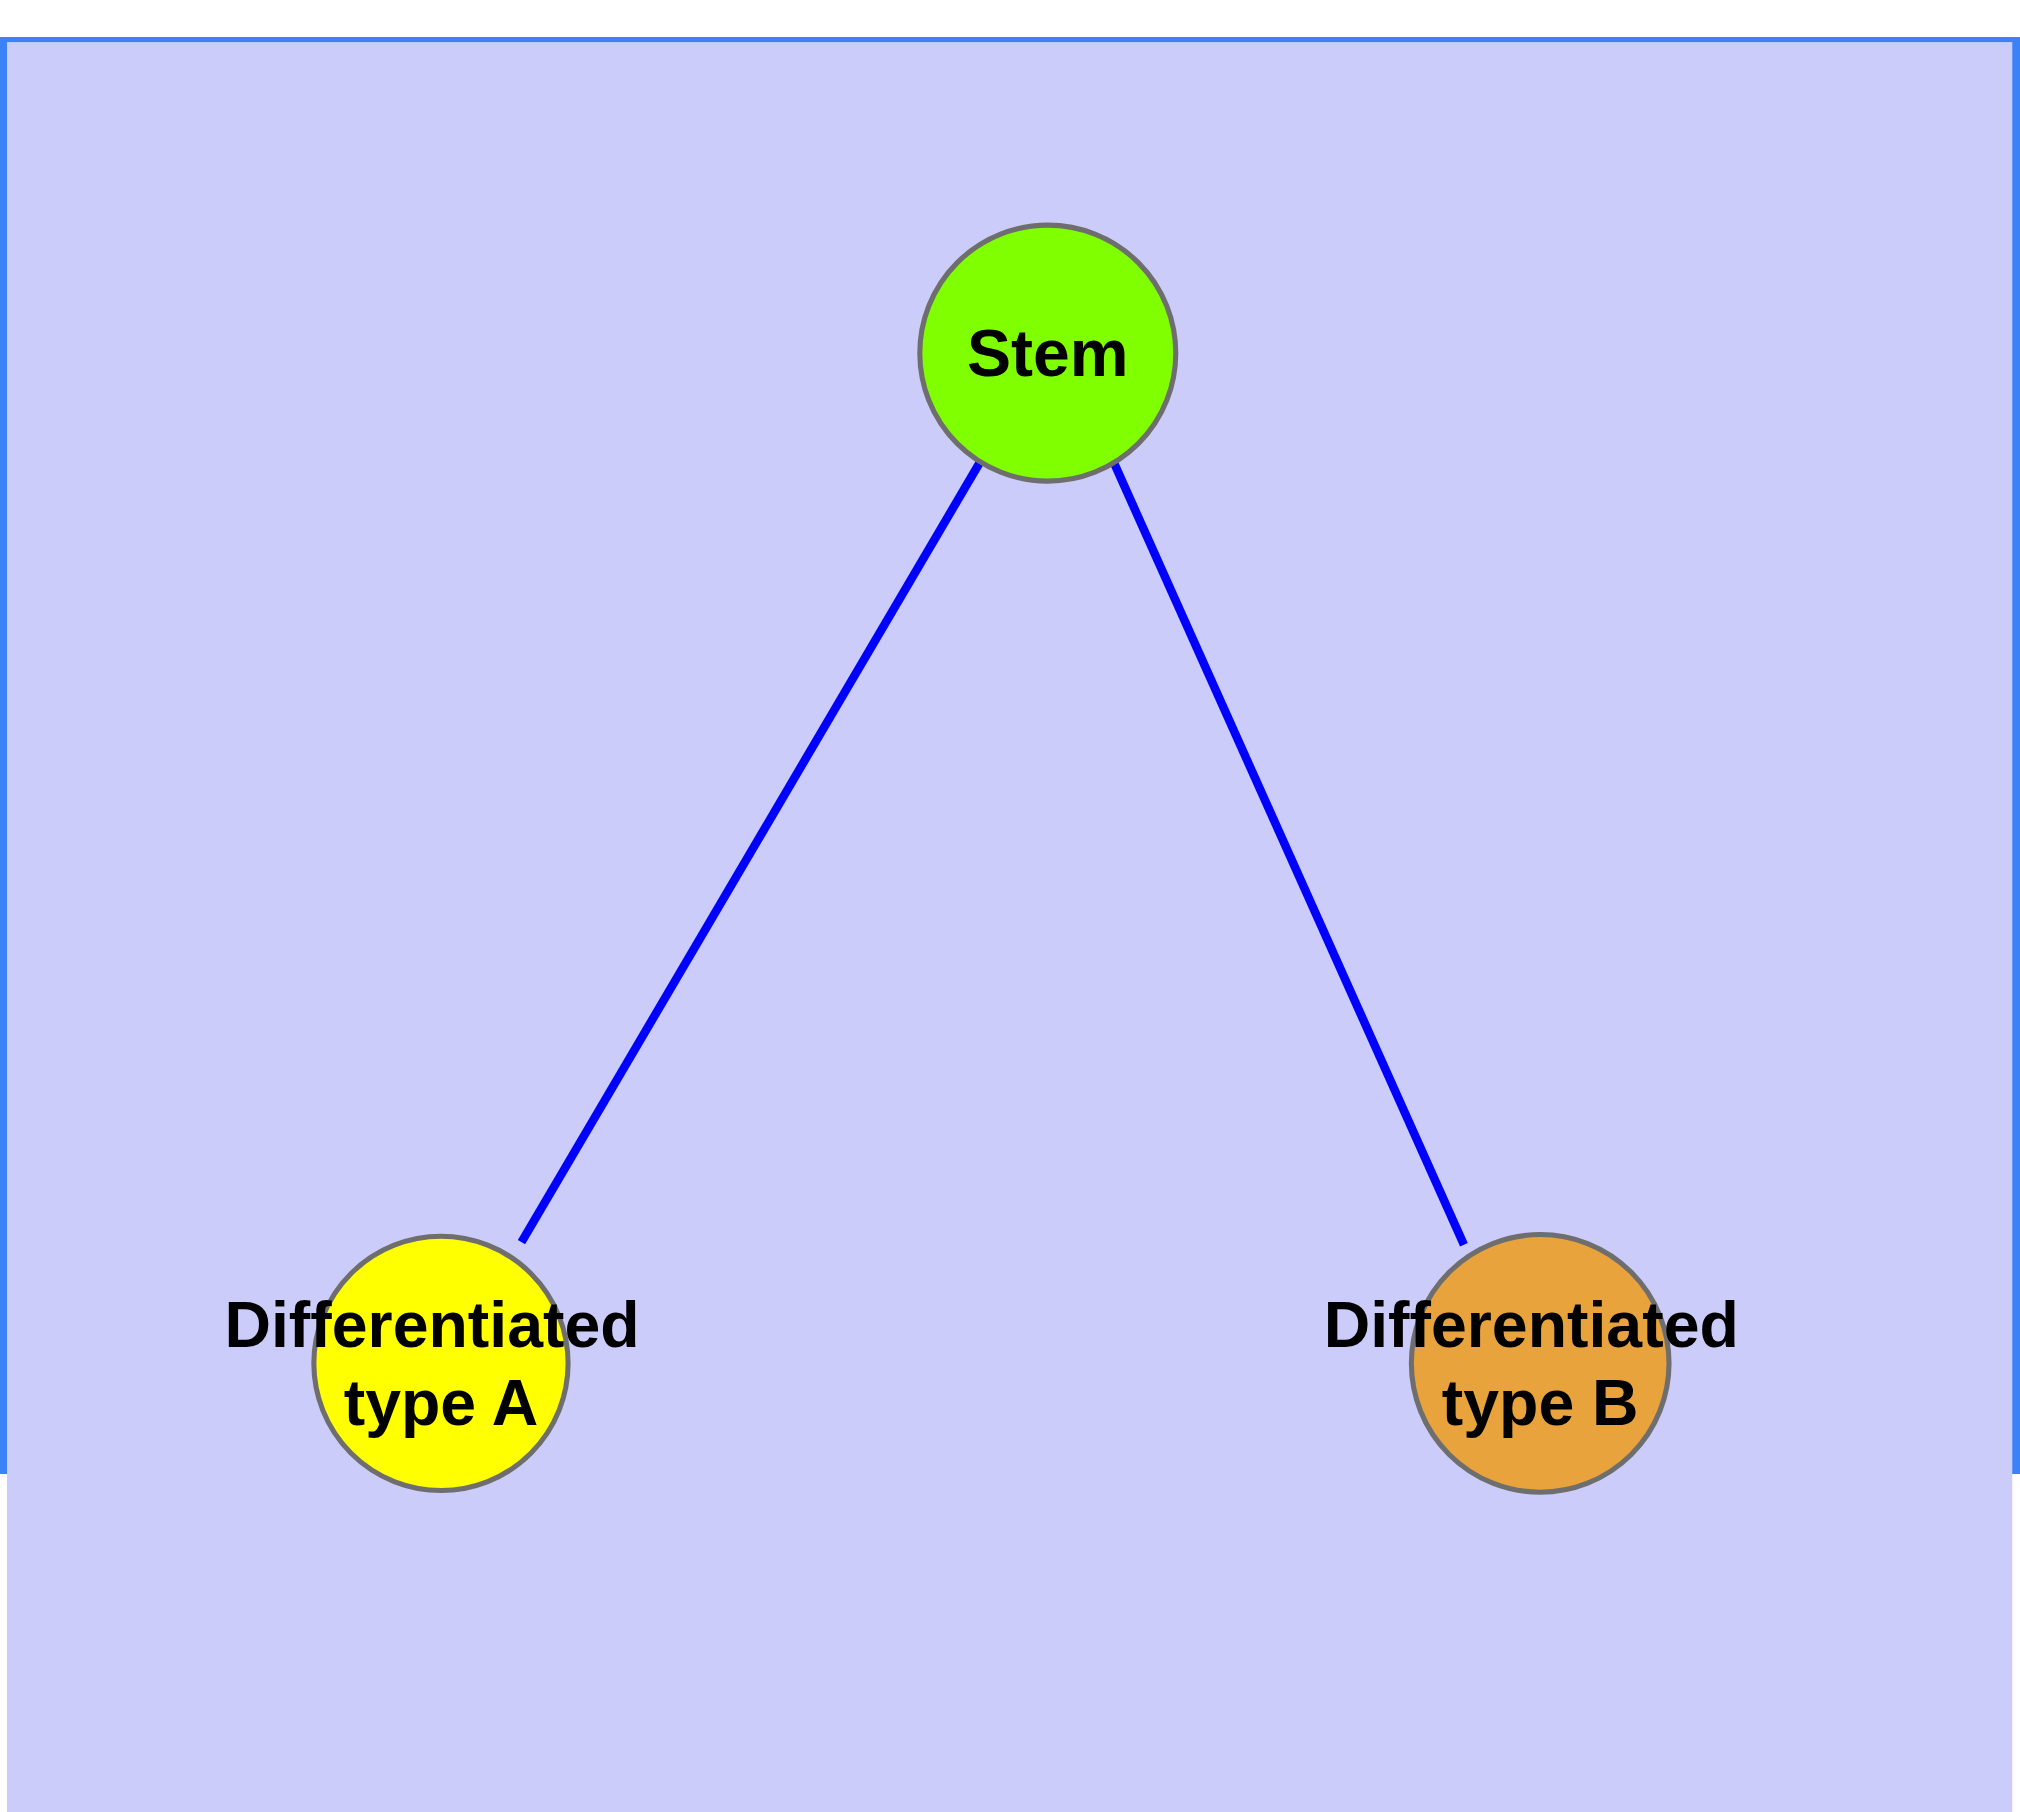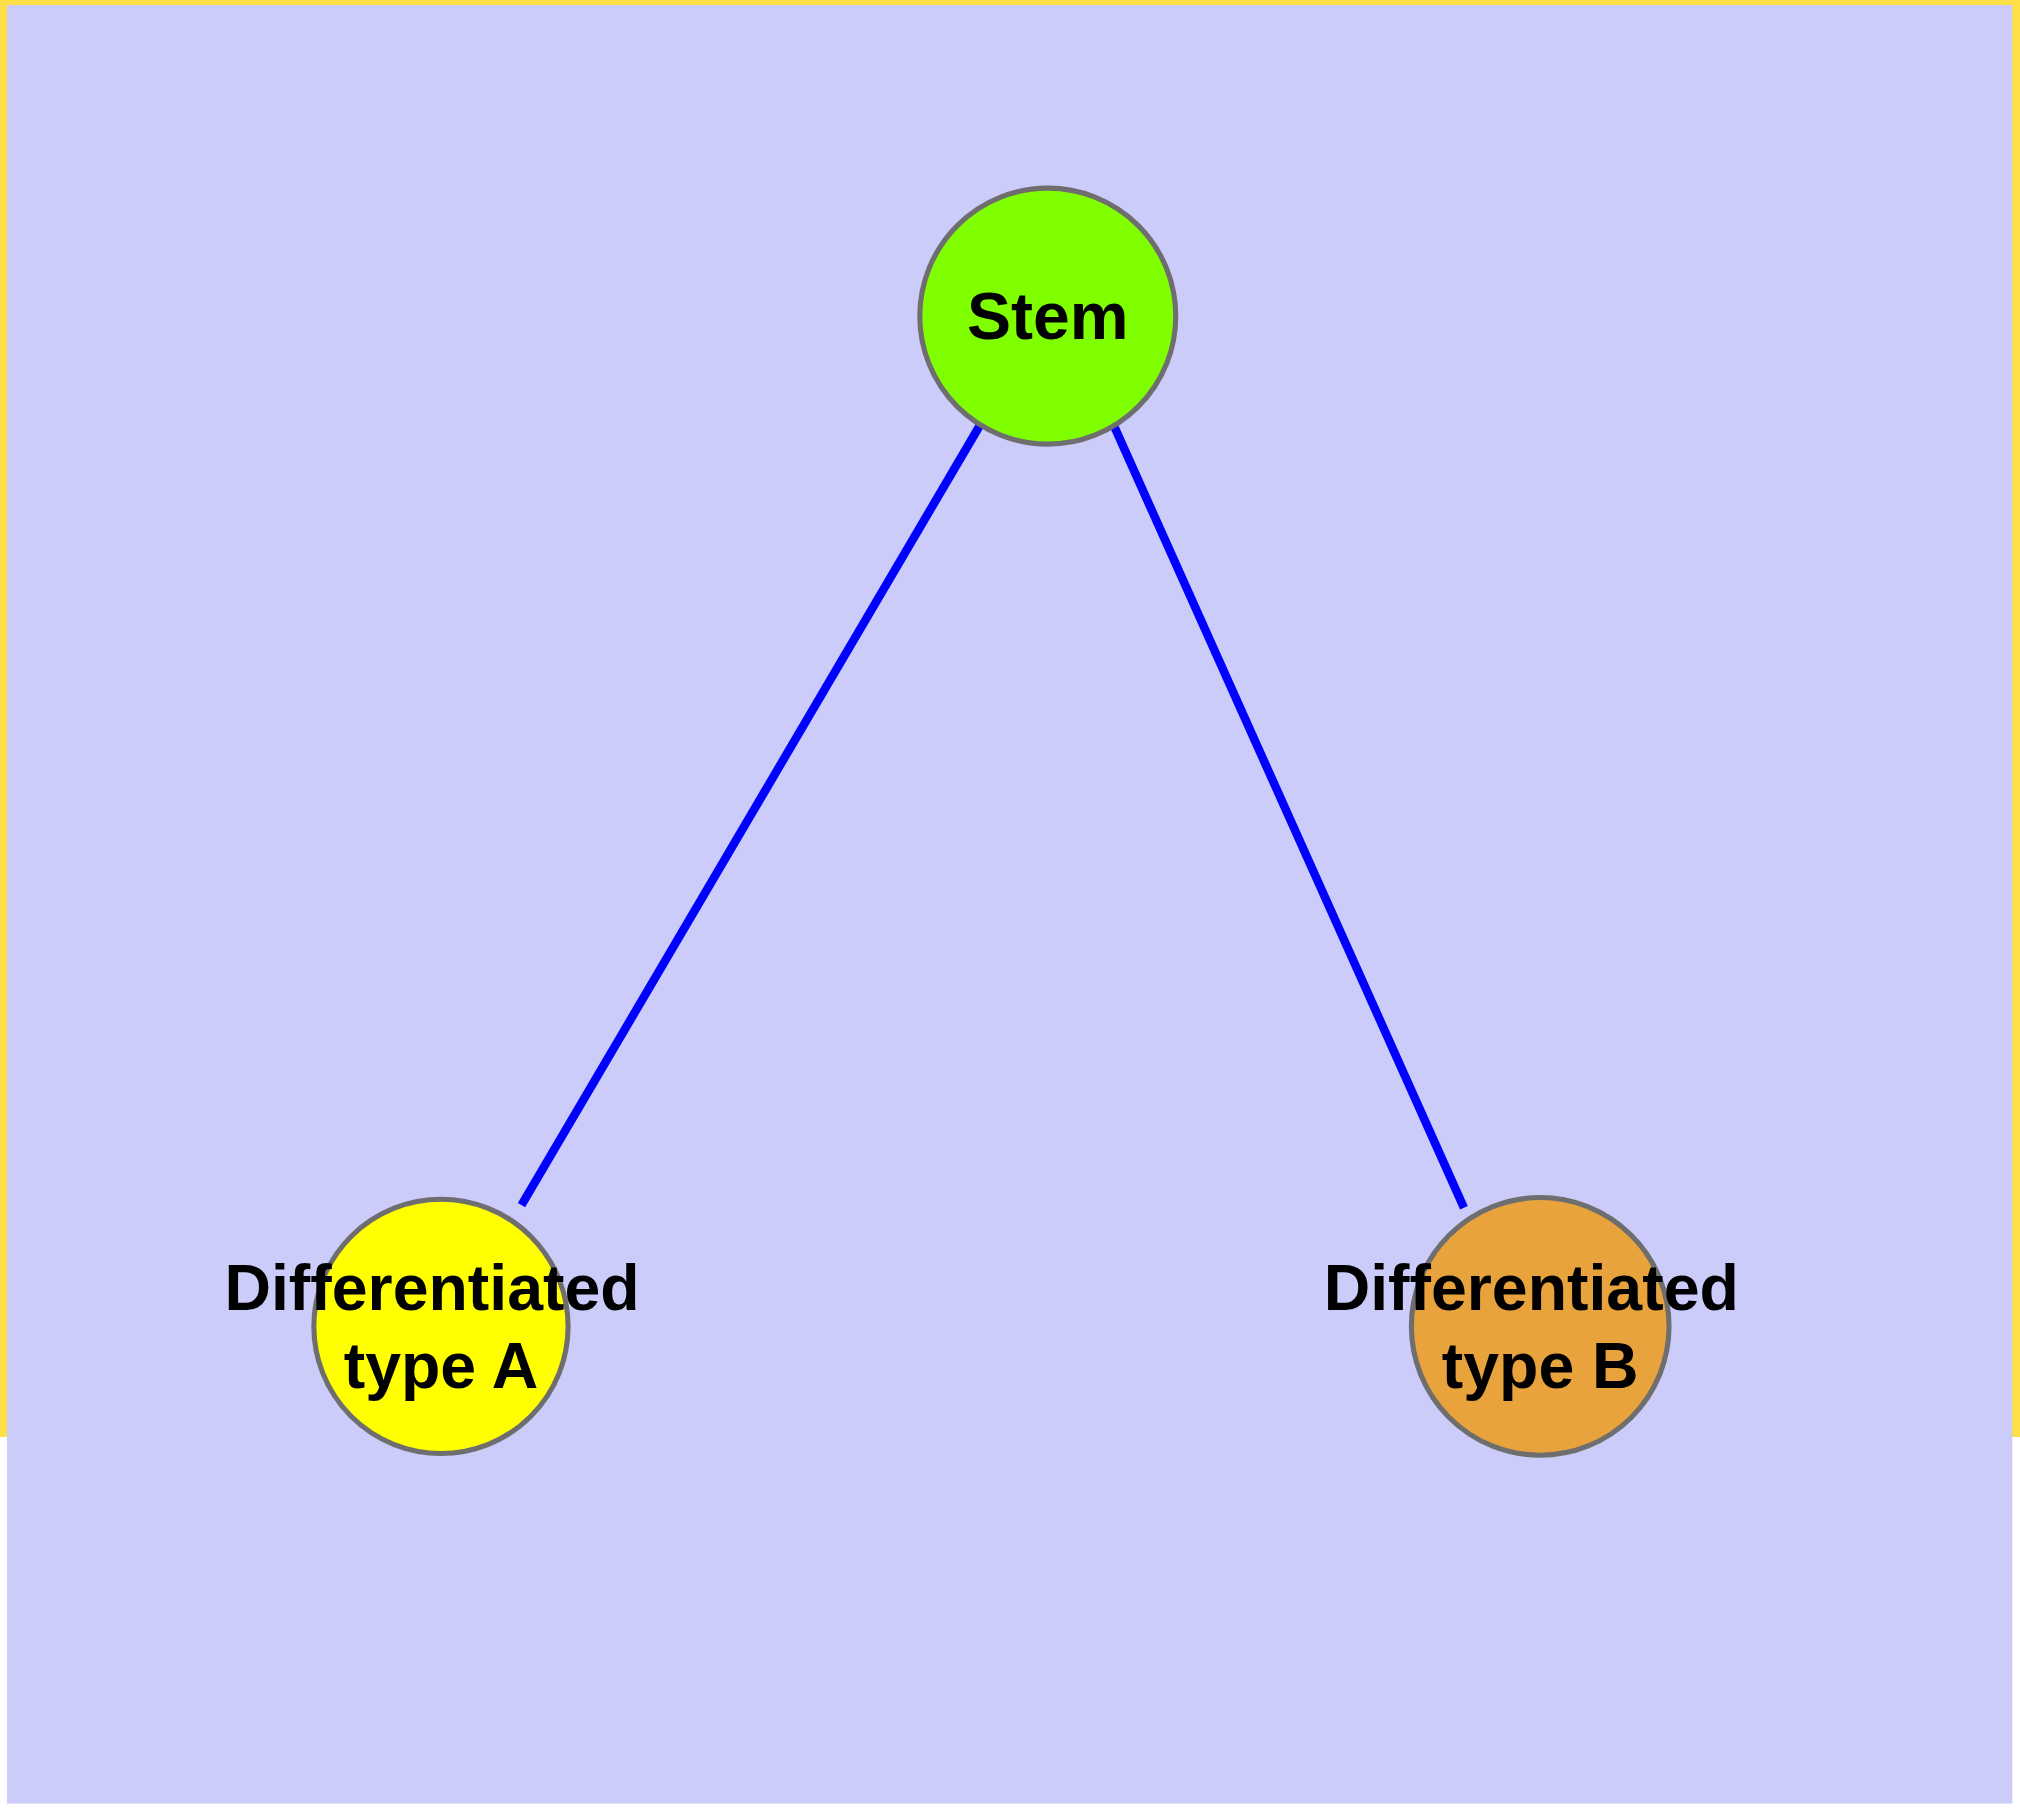--- a/index.html
+++ b/index.html
@@ -11,21 +11,22 @@
   body {
     width: 2021px;
     height: 1812px;
     overflow: hidden;
     font-family: "Liberation Sans", sans-serif;
   }
   #canvas {
     position: relative;
     width: 2021px;
     height: 1437px;
-    background: #fde047;
+    background: #3b82f6;
+    margin-top: 37px;
   }
   #graph-svg {
     position: absolute;
     left: 0;
     top: 0;
     width: 2021px;
     height: 1812px;
     display: block;
   }
   .node-label {

